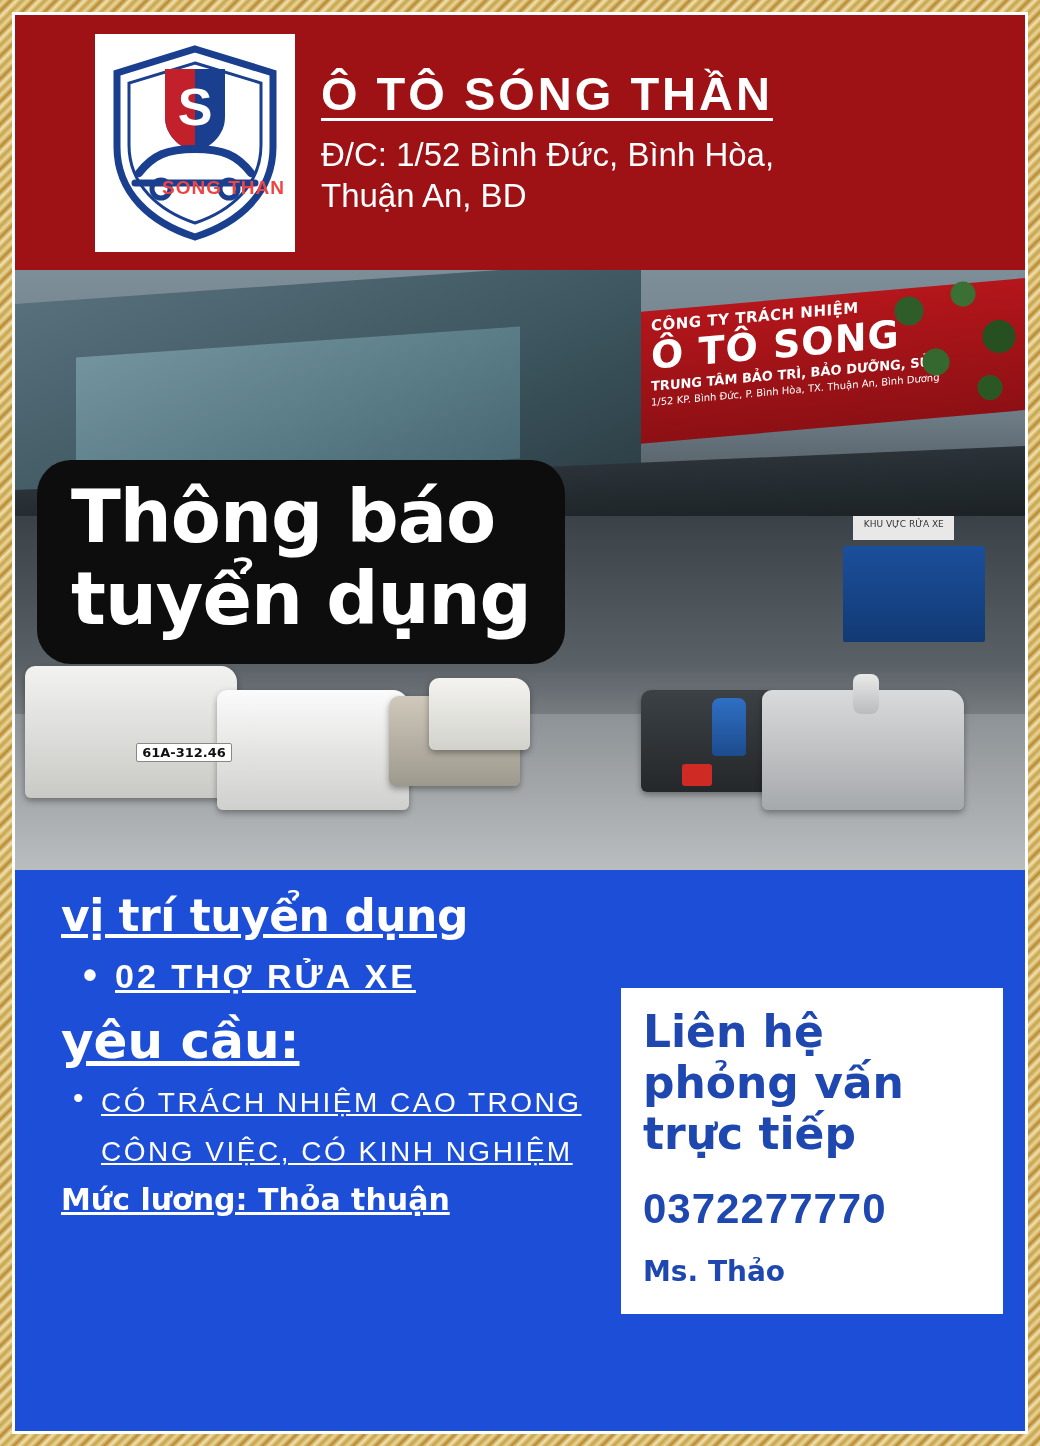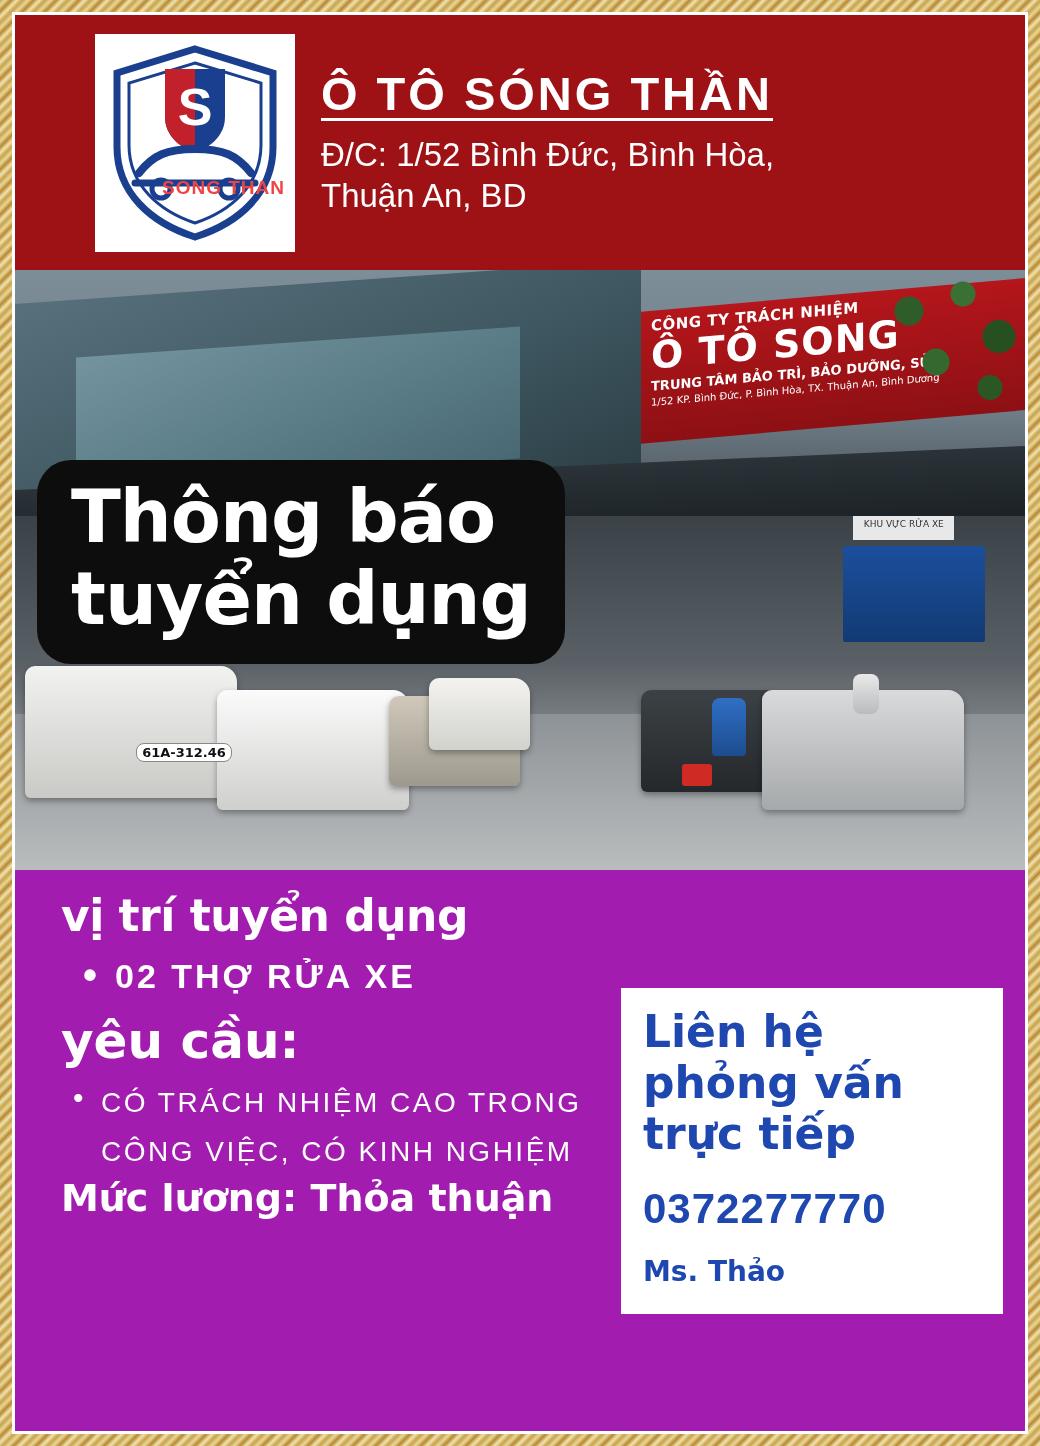--- a/index.html
+++ b/index.html
@@ -154,21 +154,21 @@
   }
   .c1 { left:1%;  bottom:12%; width:21%; height:22%; background:linear-gradient(#f2f2f0,#c9cac6); }
   .c2 { left:20%; bottom:10%; width:19%; height:20%; background:linear-gradient(#fbfbfb,#cfd0cd); }
   .c3 { left:37%; bottom:14%; width:13%; height:15%; background:linear-gradient(#cfc8bb,#9e998e); }
   .c4 { left:41%; bottom:20%; width:10%; height:12%; background:linear-gradient(#f4f3ef,#d2d2cd); }
   .c5 { left:62%; bottom:13%; width:14%; height:17%; background:linear-gradient(#3c4145,#24282b); }
   .c6 { left:74%; bottom:10%; width:20%; height:20%; background:linear-gradient(#d9dadb,#a6a9ab); }
   .plate {
     position:absolute; left:12%; bottom:18%;
     background:#fff; color:#111; font-size:13px; font-weight:bold;
-    padding:1px 5px; border:1px solid #888; border-radius:8px;
+    padding:1px 5px; border:1px solid #888; border-radius:2px;
   }
   .worker {
     position:absolute; left:69%; bottom:19%; width:34px; height:58px;
     background:linear-gradient(#2f6fc4,#1d4c8e); border-radius:8px 8px 4px 4px;
   }
   .worker2 {
     position:absolute; left:83%; bottom:26%; width:26px; height:40px;
     background:linear-gradient(#e9e9e9,#b9bbbd); border-radius:8px;
   }
   .redbag {
@@ -199,25 +199,26 @@
     font-size: 73px;
     line-height: 1.12;
     letter-spacing: -1px;
     white-space: pre-line;
     z-index: 5;
   }
 
   
   .lower {
     position: relative;
-    background: #a21caf;
+    background: #1d4ed8;
     flex: 1;
     padding: 20px 26px 24px 46px;
     color: #ffffff;
     min-height: 540px;
+    text-decoration: underline;
   }
 
   .sec-title {
     font-family: "DejaVu Sans", sans-serif;
     font-weight: bold;
     font-size: 44px;
     letter-spacing: -0.5px;
     margin-bottom: 12px;
   }
 
@@ -259,22 +260,22 @@
     content: "•";
     position: absolute;
     left: 2px;
     top: -6px;
     font-size: 30px;
   }
 
   .salary {
     font-family: "DejaVu Sans", sans-serif;
     font-weight: bold;
-    font-size: 38px;
-    margin-top: 0;
+    font-size: 30px;
+    margin-top: 6px;
   }
 
   
   .contact {
     position: absolute;
     right: 22px;
     top: 118px;
     width: 382px;
     background: #ffffff;
     padding: 18px 22px 26px 22px;

